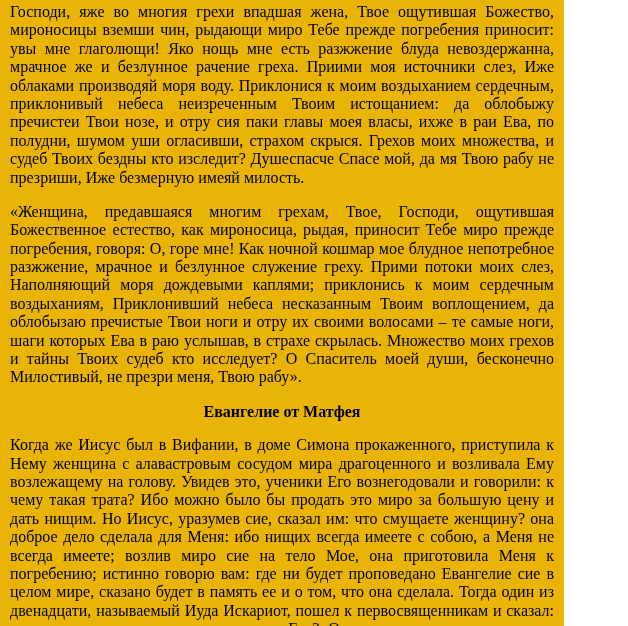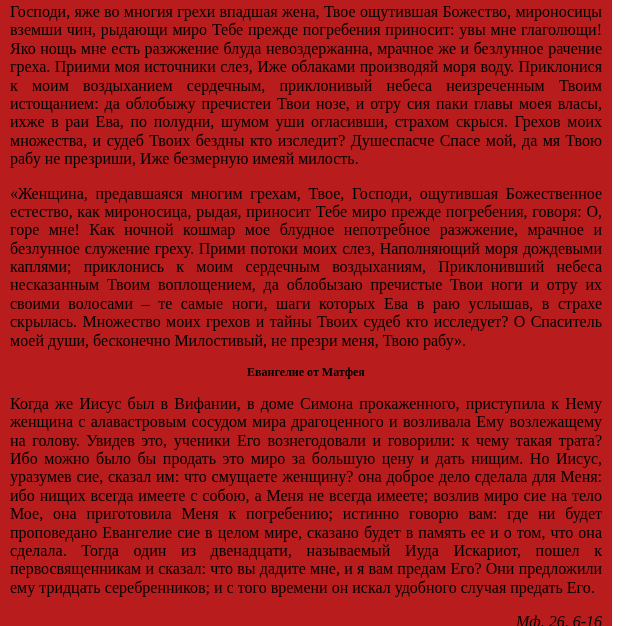--- a/index.html
+++ b/index.html
@@ -2,37 +2,37 @@
 <html><head>
 <meta charset="utf-8">
 <style>
   html, body {
     margin: 0;
     padding: 0;
     background: #ffffff;
   }
   .page {
     box-sizing: border-box;
-    width: 612px;
+    width: 564px;
     height: 626px;
-    background: #b91c1c;
+    background: #eab308;
     color: #000000;
     font-family: "Liberation Serif", "DejaVu Serif", serif;
     font-size: 16px;
     line-height: 1.15;
     padding: 3px 10px 0 10px;
     overflow: hidden;
   }
   .body-paragraph {
     margin: 0 0 16px 0;
     text-align: justify;
     text-justify: inter-word;
   }
   .section-heading {
-    font-size: 12px;
+    font-size: 16px;
     font-weight: bold;
     text-align: center;
     margin: 7px 0 15px 0;
   }
   .citation-line {
     margin: 11px 0 0 0;
     text-align: right;
     font-style: italic;
   }
 </style>

